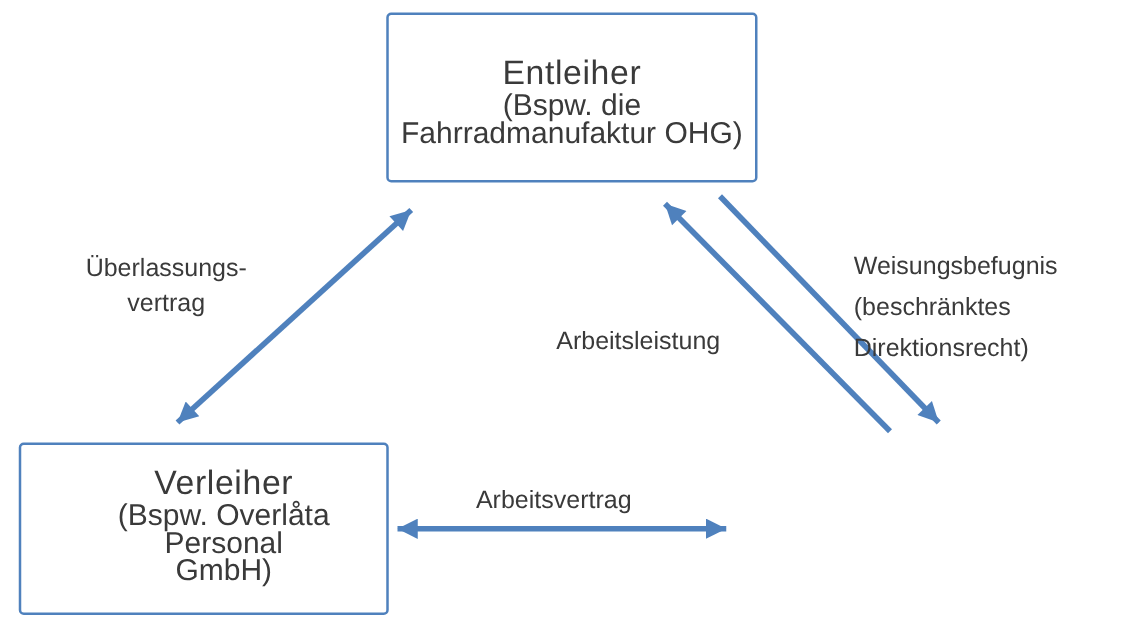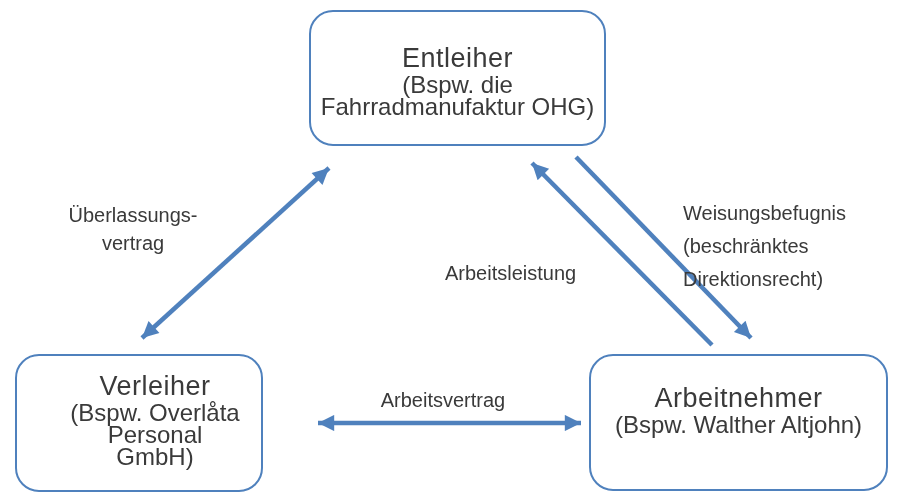--- a/index.html
+++ b/index.html
@@ -19,37 +19,37 @@
   #arrows {
     position: absolute;
     left: 0; top: 0;
     pointer-events: none;
   }
   .box {
     position: absolute;
     box-sizing: border-box;
     background: #ffffff;
     border: 2.5px solid #4f81bd;
-    border-radius: 24px;
+    border-radius: 4px;
     text-align: center;
     color: #3a3a3a;
   }
   .box-title {
     font-size: 27px;
     line-height: 32px;
     letter-spacing: 0.5px;
     white-space: pre-line;
   }
   .box-sub {
     font-size: 24px;
     line-height: 22px;
     white-space: pre-line;
   }
   #box-entleiher    { left: 309px; top: 10px;  width: 297px; height: 136px; padding-top: 30px; }
-  #box-verleiher    { left: 15px;  top: 354px; width: 248px; height: 138px; padding-top: 14px; padding-left: 32px; }
+  #box-verleiher    { left: 15px;  top: 354px; width: 296px; height: 138px; padding-top: 14px; padding-left: 32px; }
   #box-arbeitnehmer { left: 589px; top: 354px; width: 299px; height: 137px; padding-top: 26px; }
   .edge-label {
     position: absolute;
     font-size: 20px;
     line-height: 26px;
     color: #3a3a3a;
     white-space: pre-line;
   }
   #label-ueberlassungsvertrag {
     left: 43px; top: 201px; width: 180px;
@@ -87,24 +87,20 @@
     <div class="box-sub">(Bspw. die
 Fahrradmanufaktur OHG)</div>
   </div>
 
   <div class="box" id="box-verleiher">
     <div class="box-title">Verleiher</div>
     <div class="box-sub">(Bspw. Overlåta Personal
 GmbH)</div>
   </div>
 
-  <div class="box" id="box-arbeitnehmer">
-    <div class="box-title">Arbeitnehmer</div>
-    <div class="box-sub">(Bspw. Walther Altjohn)</div>
-  </div>
 
   <div class="edge-label" id="label-ueberlassungsvertrag">Überlassungs-
 vertrag</div>
 
   <div class="edge-label" id="label-arbeitsleistung">Arbeitsleistung</div>
 
   <div class="edge-label" id="label-weisungsbefugnis">Weisungsbefugnis
 (beschränktes
 Direktionsrecht)</div>
 

